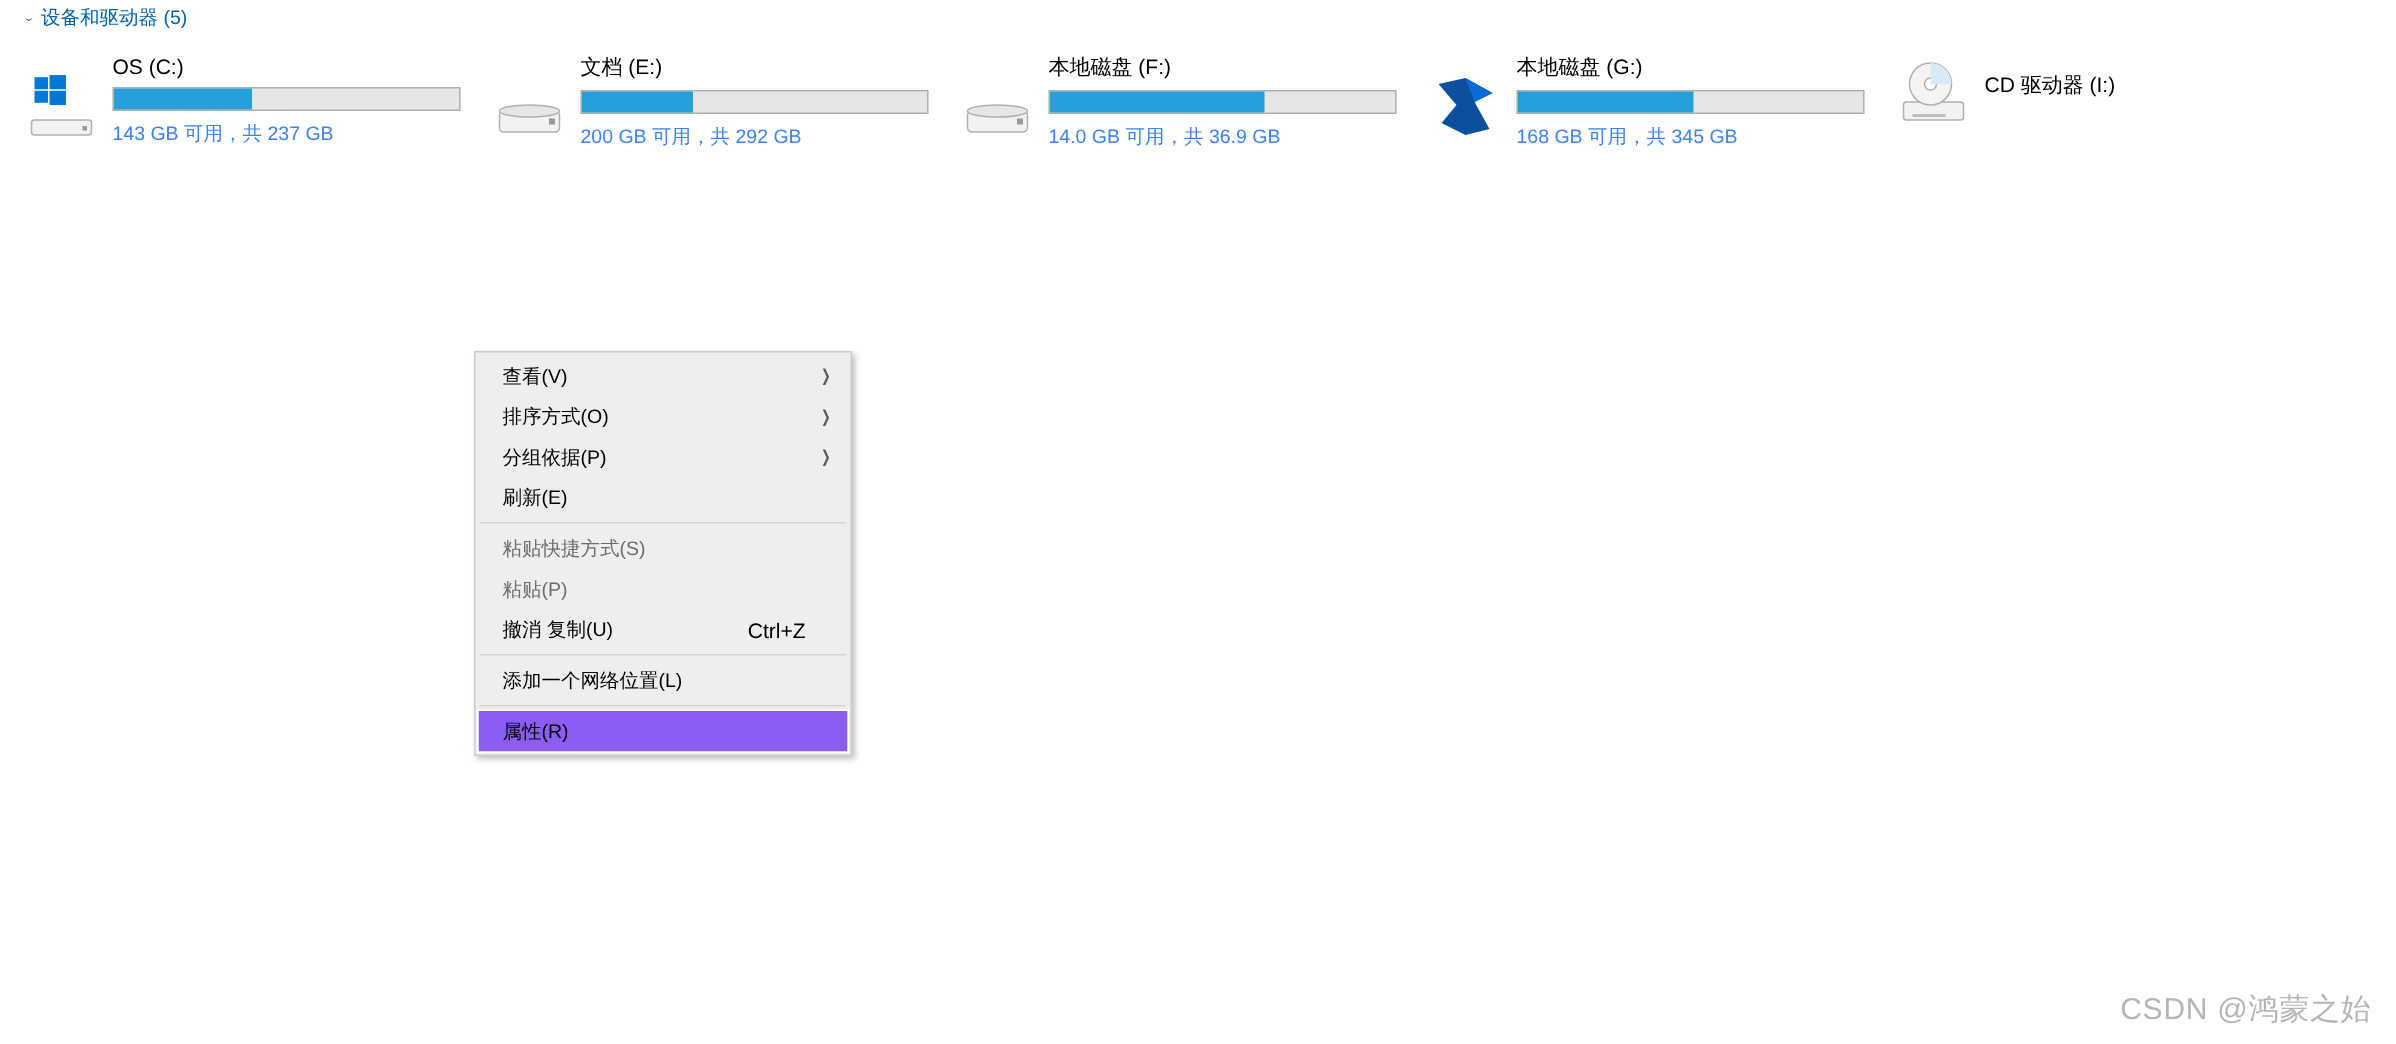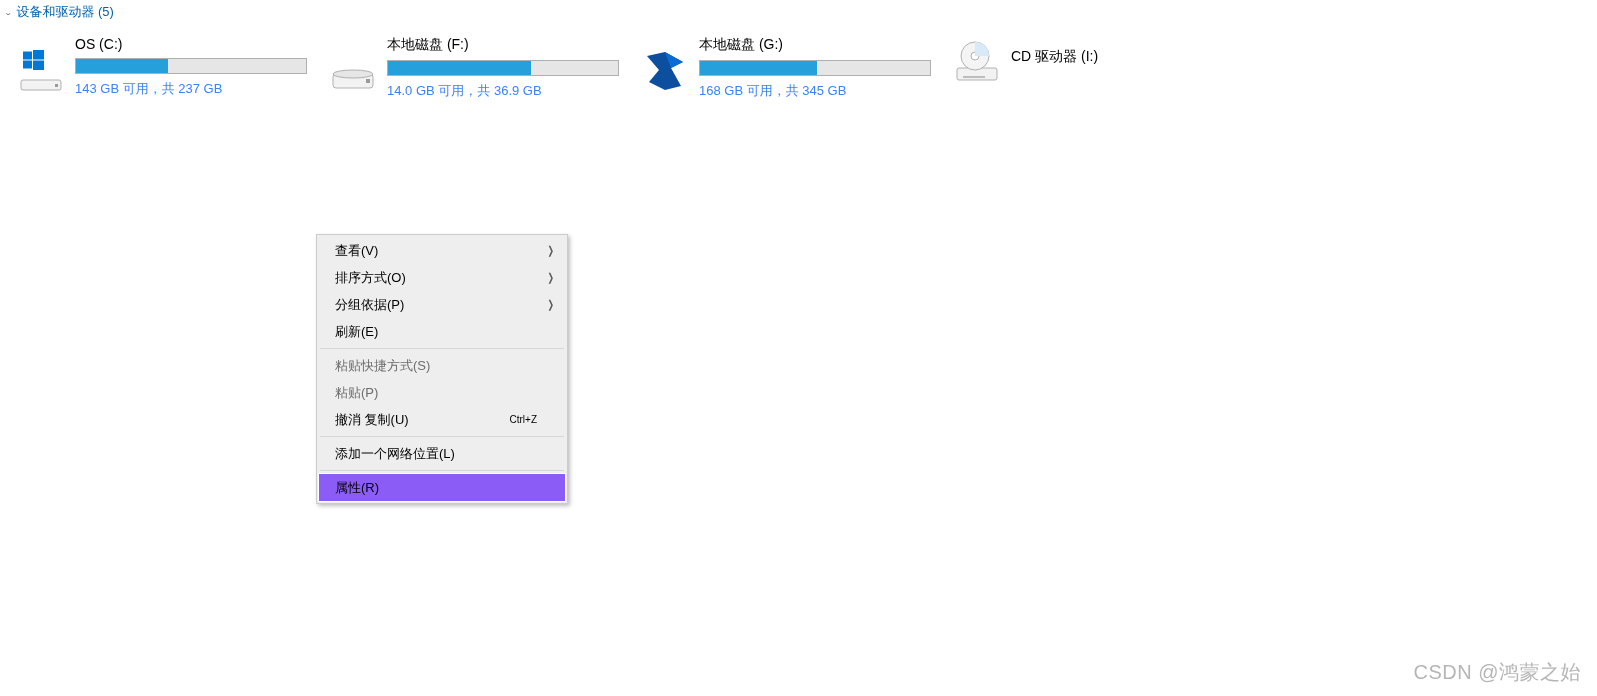--- a/index.html
+++ b/index.html
@@ -12,21 +12,21 @@
     font-size: 13px;
     color: #000;
     overflow: hidden;
     position: relative;
   }
 
   
   .section-header {
     position: absolute;
     top: 3px;
-    left: 4px;
+    left: 15px;
     display: flex;
     align-items: center;
     color: #0063b1;
     font-size: 13px;
   }
   .section-header .chevron {
     margin-right: 4px;
     font-size: 10px;
     color: #5a5a5a;
     transform: scaleY(0.7);
@@ -112,21 +112,21 @@
     font-size: 13px;
   }
   .menu-item.disabled { color: #6d6d6d; }
   .menu-item.hover {
     background: #8b5cf6;
     outline: 1px solid #ffffff;
   }
   .menu-item .shortcut {
     margin-left: auto;
     color: #000;
-    font-size: 10px;
+    font-size: 14px;
   }
   .menu-item .submenu-arrow {
     position: absolute;
     right: 10px;
     font-size: 11px;
     color: #5a5a5a;
     transform: scaleX(0.7);
   }
   .menu-sep {
     height: 1px;
@@ -169,20 +169,36 @@
     </div>
     <div class="drive-body">
       <div class="drive-title">OS (C:)</div>
       <div class="usage-bar">
         <div class="usage-fill" style="width:40%"></div>
       </div>
       <div class="drive-sub">143 GB 可用，共 237 GB</div>
     </div>
   </div>
 
+  <div class="drive">
+    <div class="drive-icon">
+      <svg width="48" height="48" viewBox="0 0 48 48">
+        <rect x="4" y="28" width="40" height="14" rx="3" fill="#f2f2f2" stroke="#b0b0b0"></rect>
+        <rect x="37" y="33" width="4" height="4" fill="#9a9a9a"></rect>
+        <ellipse cx="24" cy="28" rx="20" ry="4" fill="#e6e6e6" stroke="#b0b0b0"></ellipse>
+      </svg>
+    </div>
+    <div class="drive-body">
+      <div class="drive-title">文档 (E:)</div>
+      <div class="usage-bar">
+        <div class="usage-fill" style="width:32%"></div>
+      </div>
+      <div class="drive-sub">200 GB 可用，共 292 GB</div>
+    </div>
+  </div>
 
   <div class="drive">
     <div class="drive-icon">
       <svg width="48" height="48" viewBox="0 0 48 48">
         <rect x="4" y="28" width="40" height="14" rx="3" fill="#f2f2f2" stroke="#b0b0b0"></rect>
         <rect x="37" y="33" width="4" height="4" fill="#9a9a9a"></rect>
         <ellipse cx="24" cy="28" rx="20" ry="4" fill="#e6e6e6" stroke="#b0b0b0"></ellipse>
       </svg>
     </div>
     <div class="drive-body">

